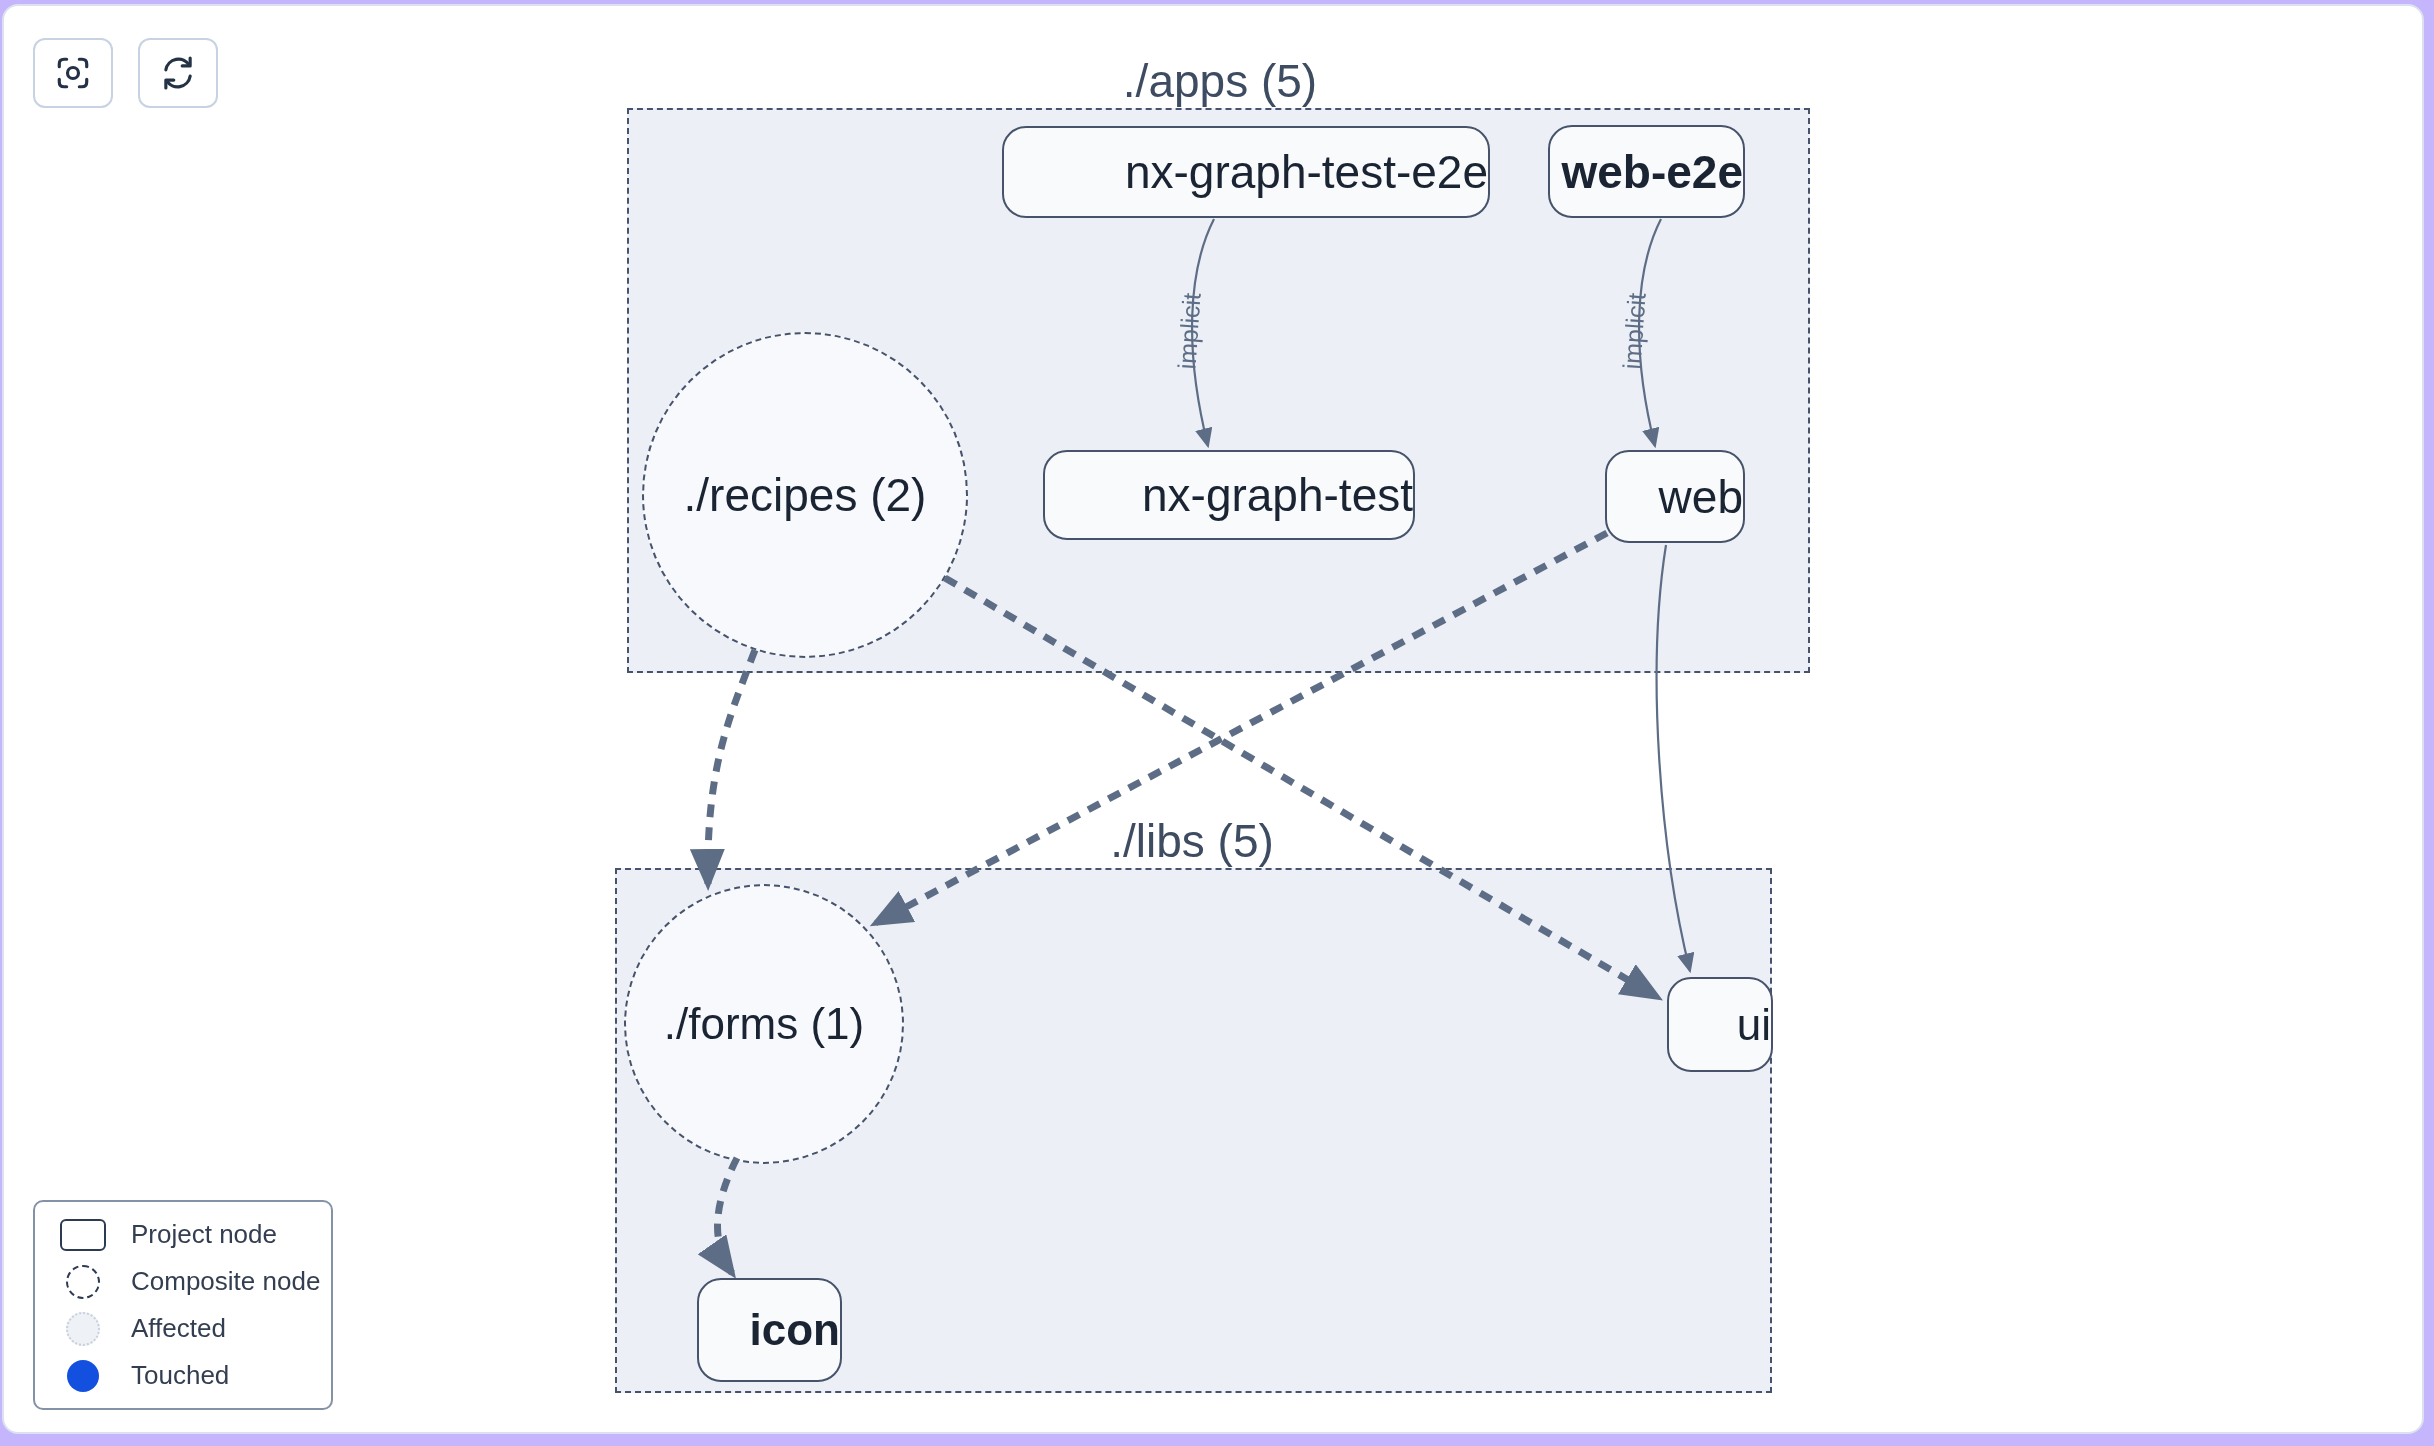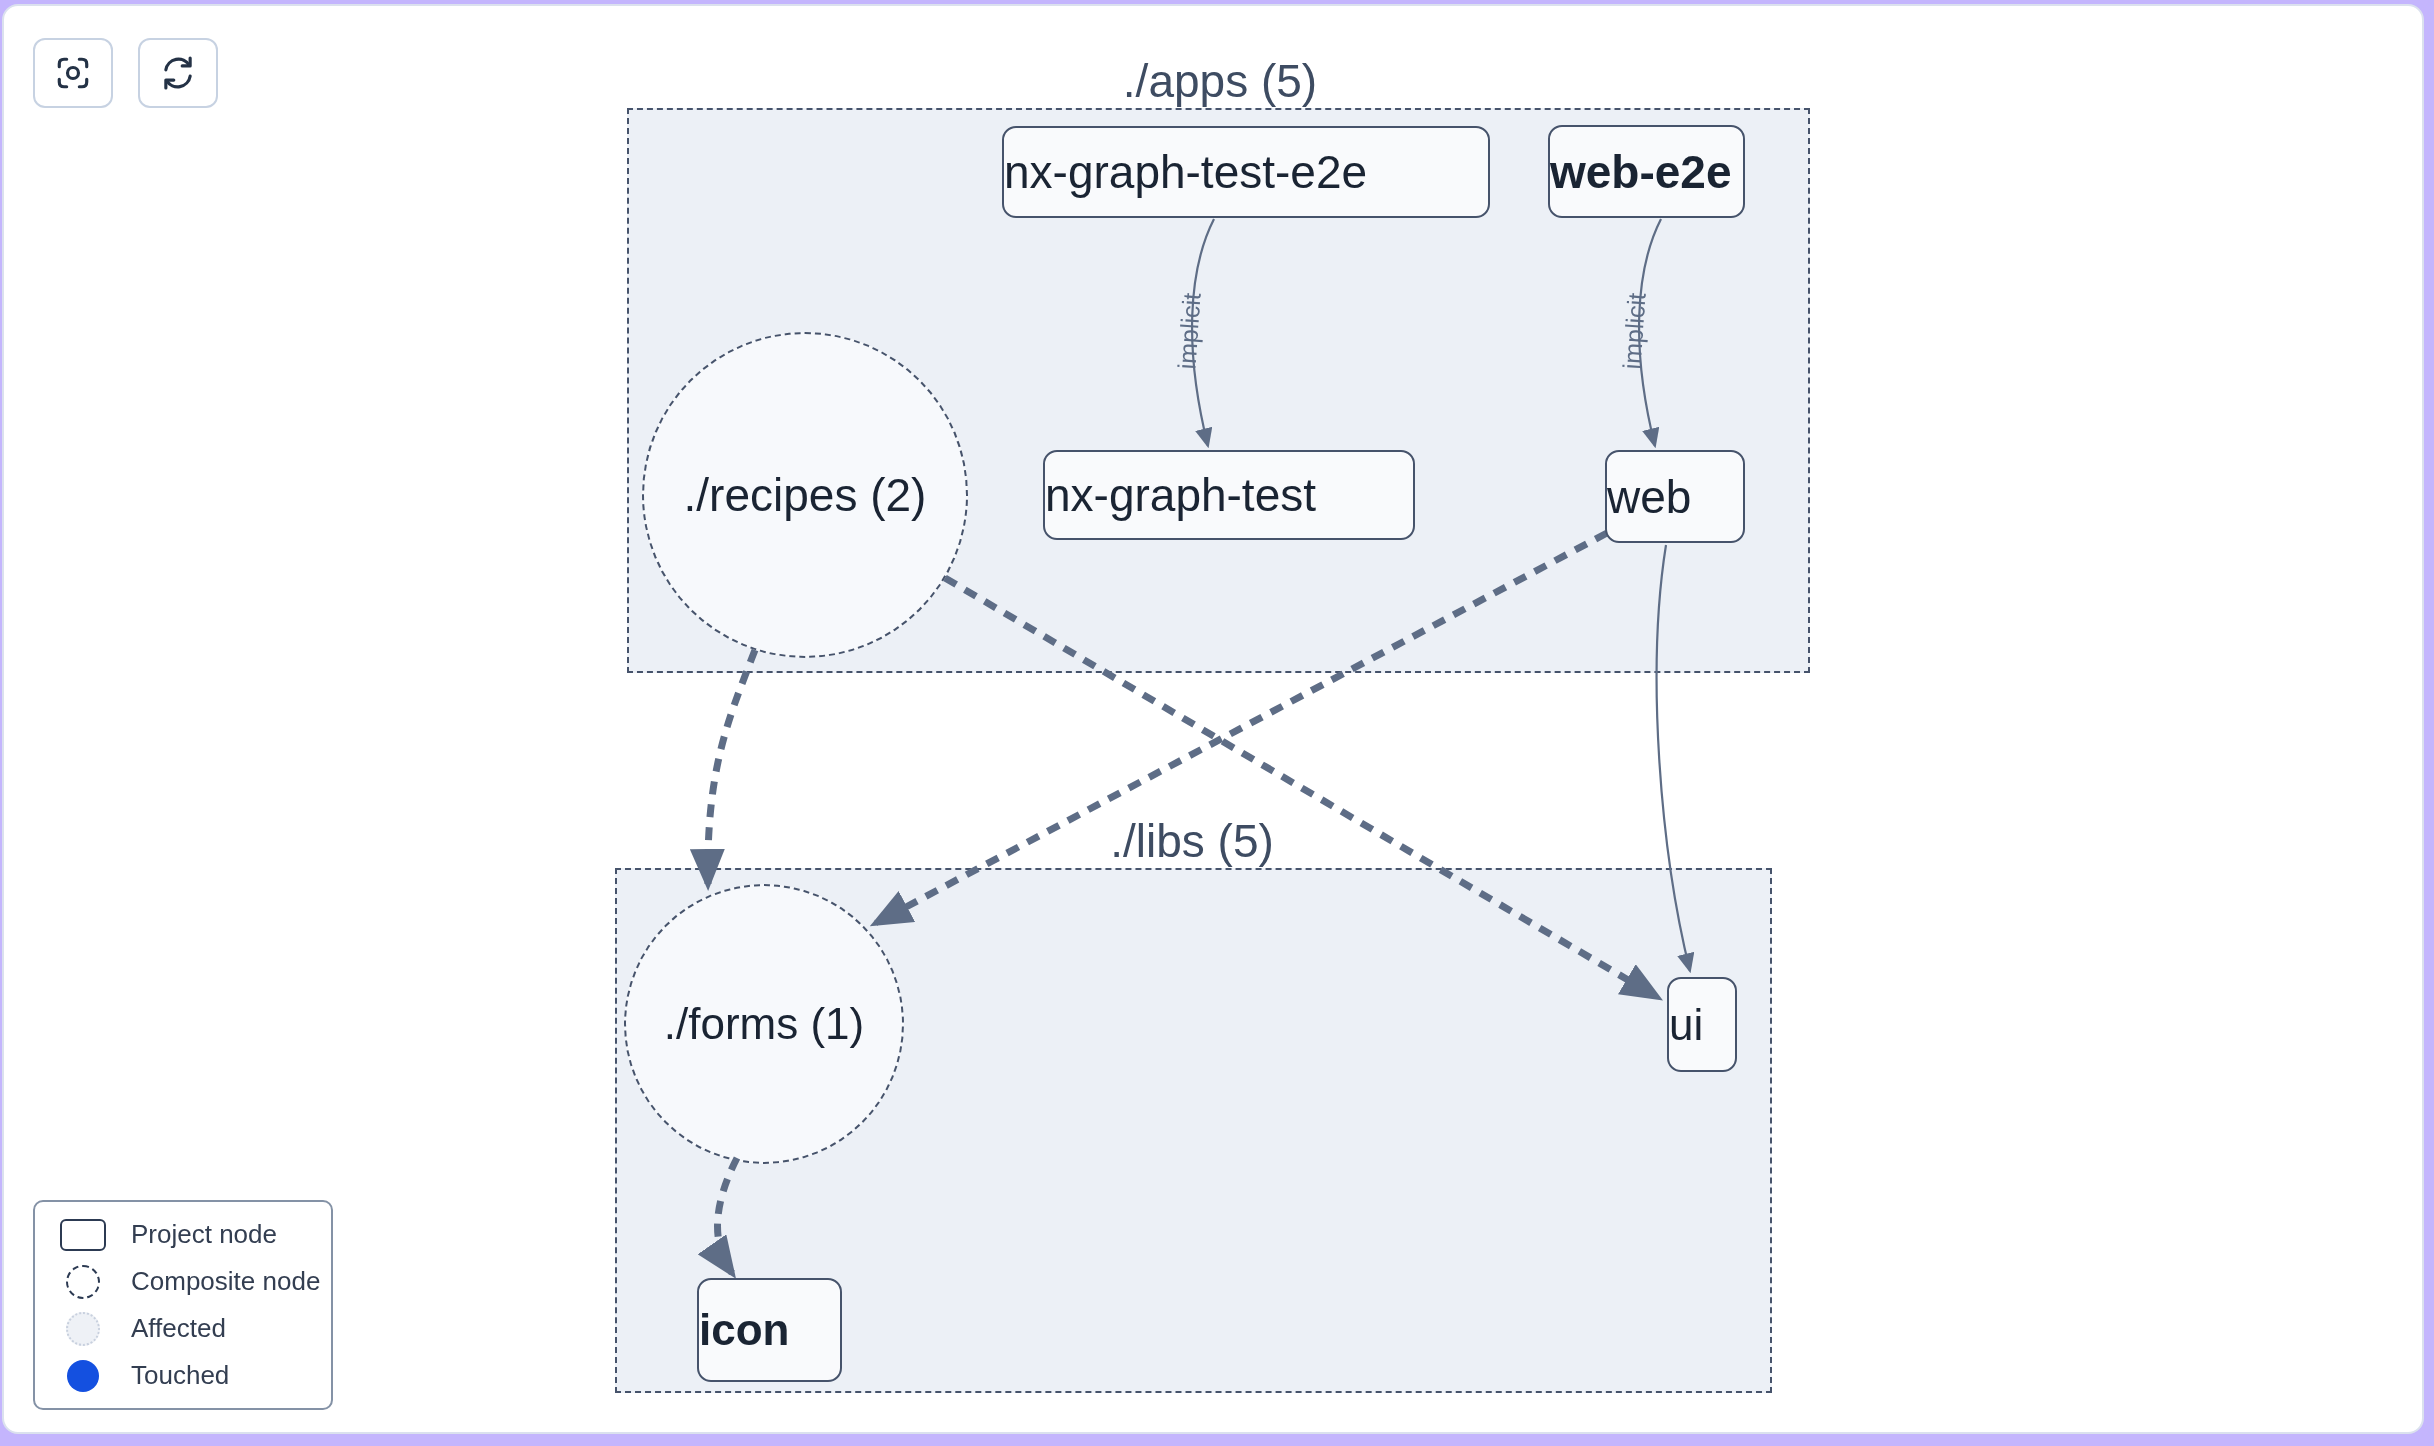--- a/index.html
+++ b/index.html
@@ -10,22 +10,22 @@
   
   .tool-btn{position:absolute;width:80px;height:70px;background:#fff;border:2px solid #c7d2e2;
         border-radius:12px;box-sizing:border-box;display:flex;align-items:center;justify-content:center;
         z-index:6;cursor:pointer;}
   .tool-btn svg{display:block;}
   
   .group{position:absolute;background:#ecf0f6;border:2px dashed #46536b;box-sizing:border-box;z-index:1;}
   .group-title{position:absolute;transform:translateX(-50%);font-size:46px;line-height:1.1;
         color:#3e4c62;white-space:nowrap;z-index:2;}
   
-  .pnode{position:absolute;background:#f9fafc;border:2px solid #46536b;border-radius:14px;
-        box-sizing:border-box;display:flex;align-items:center;justify-content:flex-start;
+  .pnode{position:absolute;background:#f9fafc;border:2px solid #46536b;border-radius:24px;
+        box-sizing:border-box;display:flex;align-items:center;justify-content:flex-end;
         font-size:46px;color:#1a2433;white-space:nowrap;z-index:4;cursor:pointer;}
   .pnode.small{font-size:44px;}
   
   .cnode{position:absolute;background:#f7f9fc;border:2px dashed #46536b;border-radius:50%;
         box-sizing:border-box;display:flex;align-items:center;justify-content:center;
         font-size:46px;color:#1a2433;white-space:nowrap;z-index:2;cursor:pointer;text-align:right;}
   .cnode.small{font-size:44px;}
   
   svg.edges{position:absolute;left:0;top:0;z-index:3;pointer-events:none;}
   svg.edges path.edge{pointer-events:visibleStroke;}
@@ -115,21 +115,21 @@
   </div>
   <div class="pnode" style="left:1548px;top:125px;width:197px;height:93px;font-weight:bold;">
     <span>web-e2e</span>
   </div>
   <div class="pnode" style="left:1043px;top:450px;width:372px;height:90px;">
     <span>nx-graph-test</span>
   </div>
   <div class="pnode" style="left:1605px;top:450px;width:140px;height:93px;">
     <span>web</span>
   </div>
-  <div class="pnode small" style="left:1667px;top:977px;width:70px;height:95px;">
+  <div class="pnode small" style="left:1667px;top:977px;width:106px;height:95px;">
     <span>ui</span>
   </div>
   <div class="pnode small" style="left:697px;top:1278px;width:145px;height:104px;font-weight:bold;">
     <span>icon</span>
   </div>
 
   <div class="legend">
     <div class="legend-row">
       <div class="legend-swatch-cell">
           <div class="sw-project"></div>

